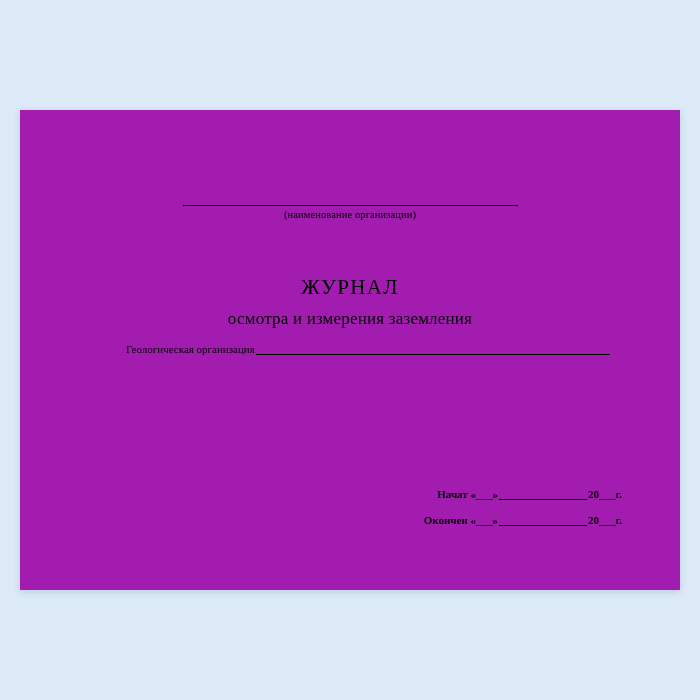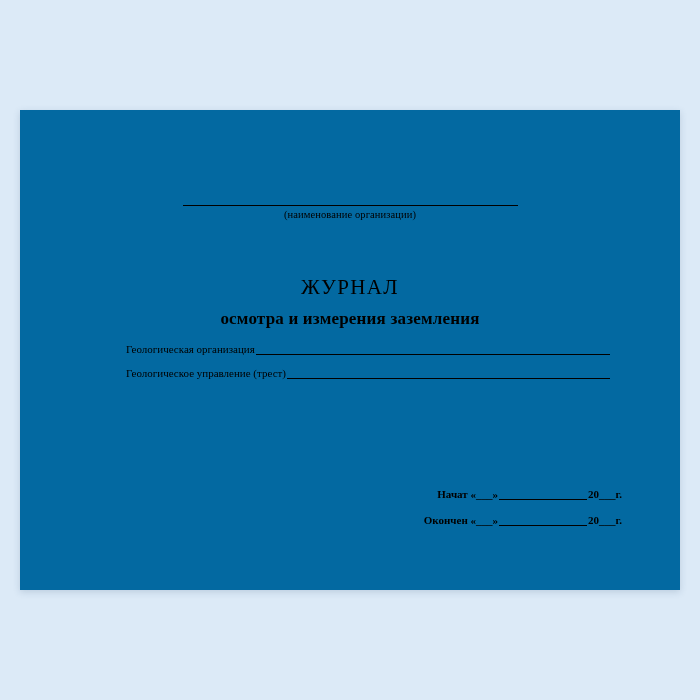--- a/index.html
+++ b/index.html
@@ -17,21 +17,21 @@
     position: relative;
     width: 700px;
     height: 700px;
   }
   .page {
     position: absolute;
     left: 20px;
     top: 110px;
     width: 660px;
     height: 480px;
-    background: #0369a1;
+    background: #a21caf;
     box-shadow: 0 2px 7px rgba(40,70,110,0.18);
   }
   .org-block {
     position: absolute;
     left: 0;
     top: 78px;
     width: 100%;
     text-align: center;
   }
   .org-rule {
@@ -55,21 +55,21 @@
     text-align: center;
   }
   .title-main {
     font-size: 21px;
     font-weight: normal;
     letter-spacing: 1.4px;
     color: #000;
   }
   .title-sub {
     font-size: 17px;
-    font-weight: bold;
+    font-weight: normal;
     color: #000;
     margin-top: 9px;
     letter-spacing: 0.2px;
   }
   .fields {
     position: absolute;
     left: 70px;
     top: 233px;
     width: 520px;
   }
@@ -134,24 +134,20 @@
     <div class="title-block">
       <div class="title-main">ЖУРНАЛ</div>
       <div class="title-sub">осмотра и измерения заземления</div>
     </div>
 
     <div class="fields">
       <div class="field-row">
         <span class="field-label">Геологическая организация</span>
         <span class="field-line"></span>
       </div>
-      <div class="field-row">
-        <span class="field-label">Геологическое управление (трест)</span>
-        <span class="field-line"></span>
-      </div>
     </div>
 
     <div class="footer">
       <div class="footer-row">
         <span class="footer-label">Начат «___»</span>
         <span class="footer-line"></span>
         <span class="footer-tail">20___г.</span>
       </div>
       <div class="footer-row">
         <span class="footer-label">Окончен «___»</span>

